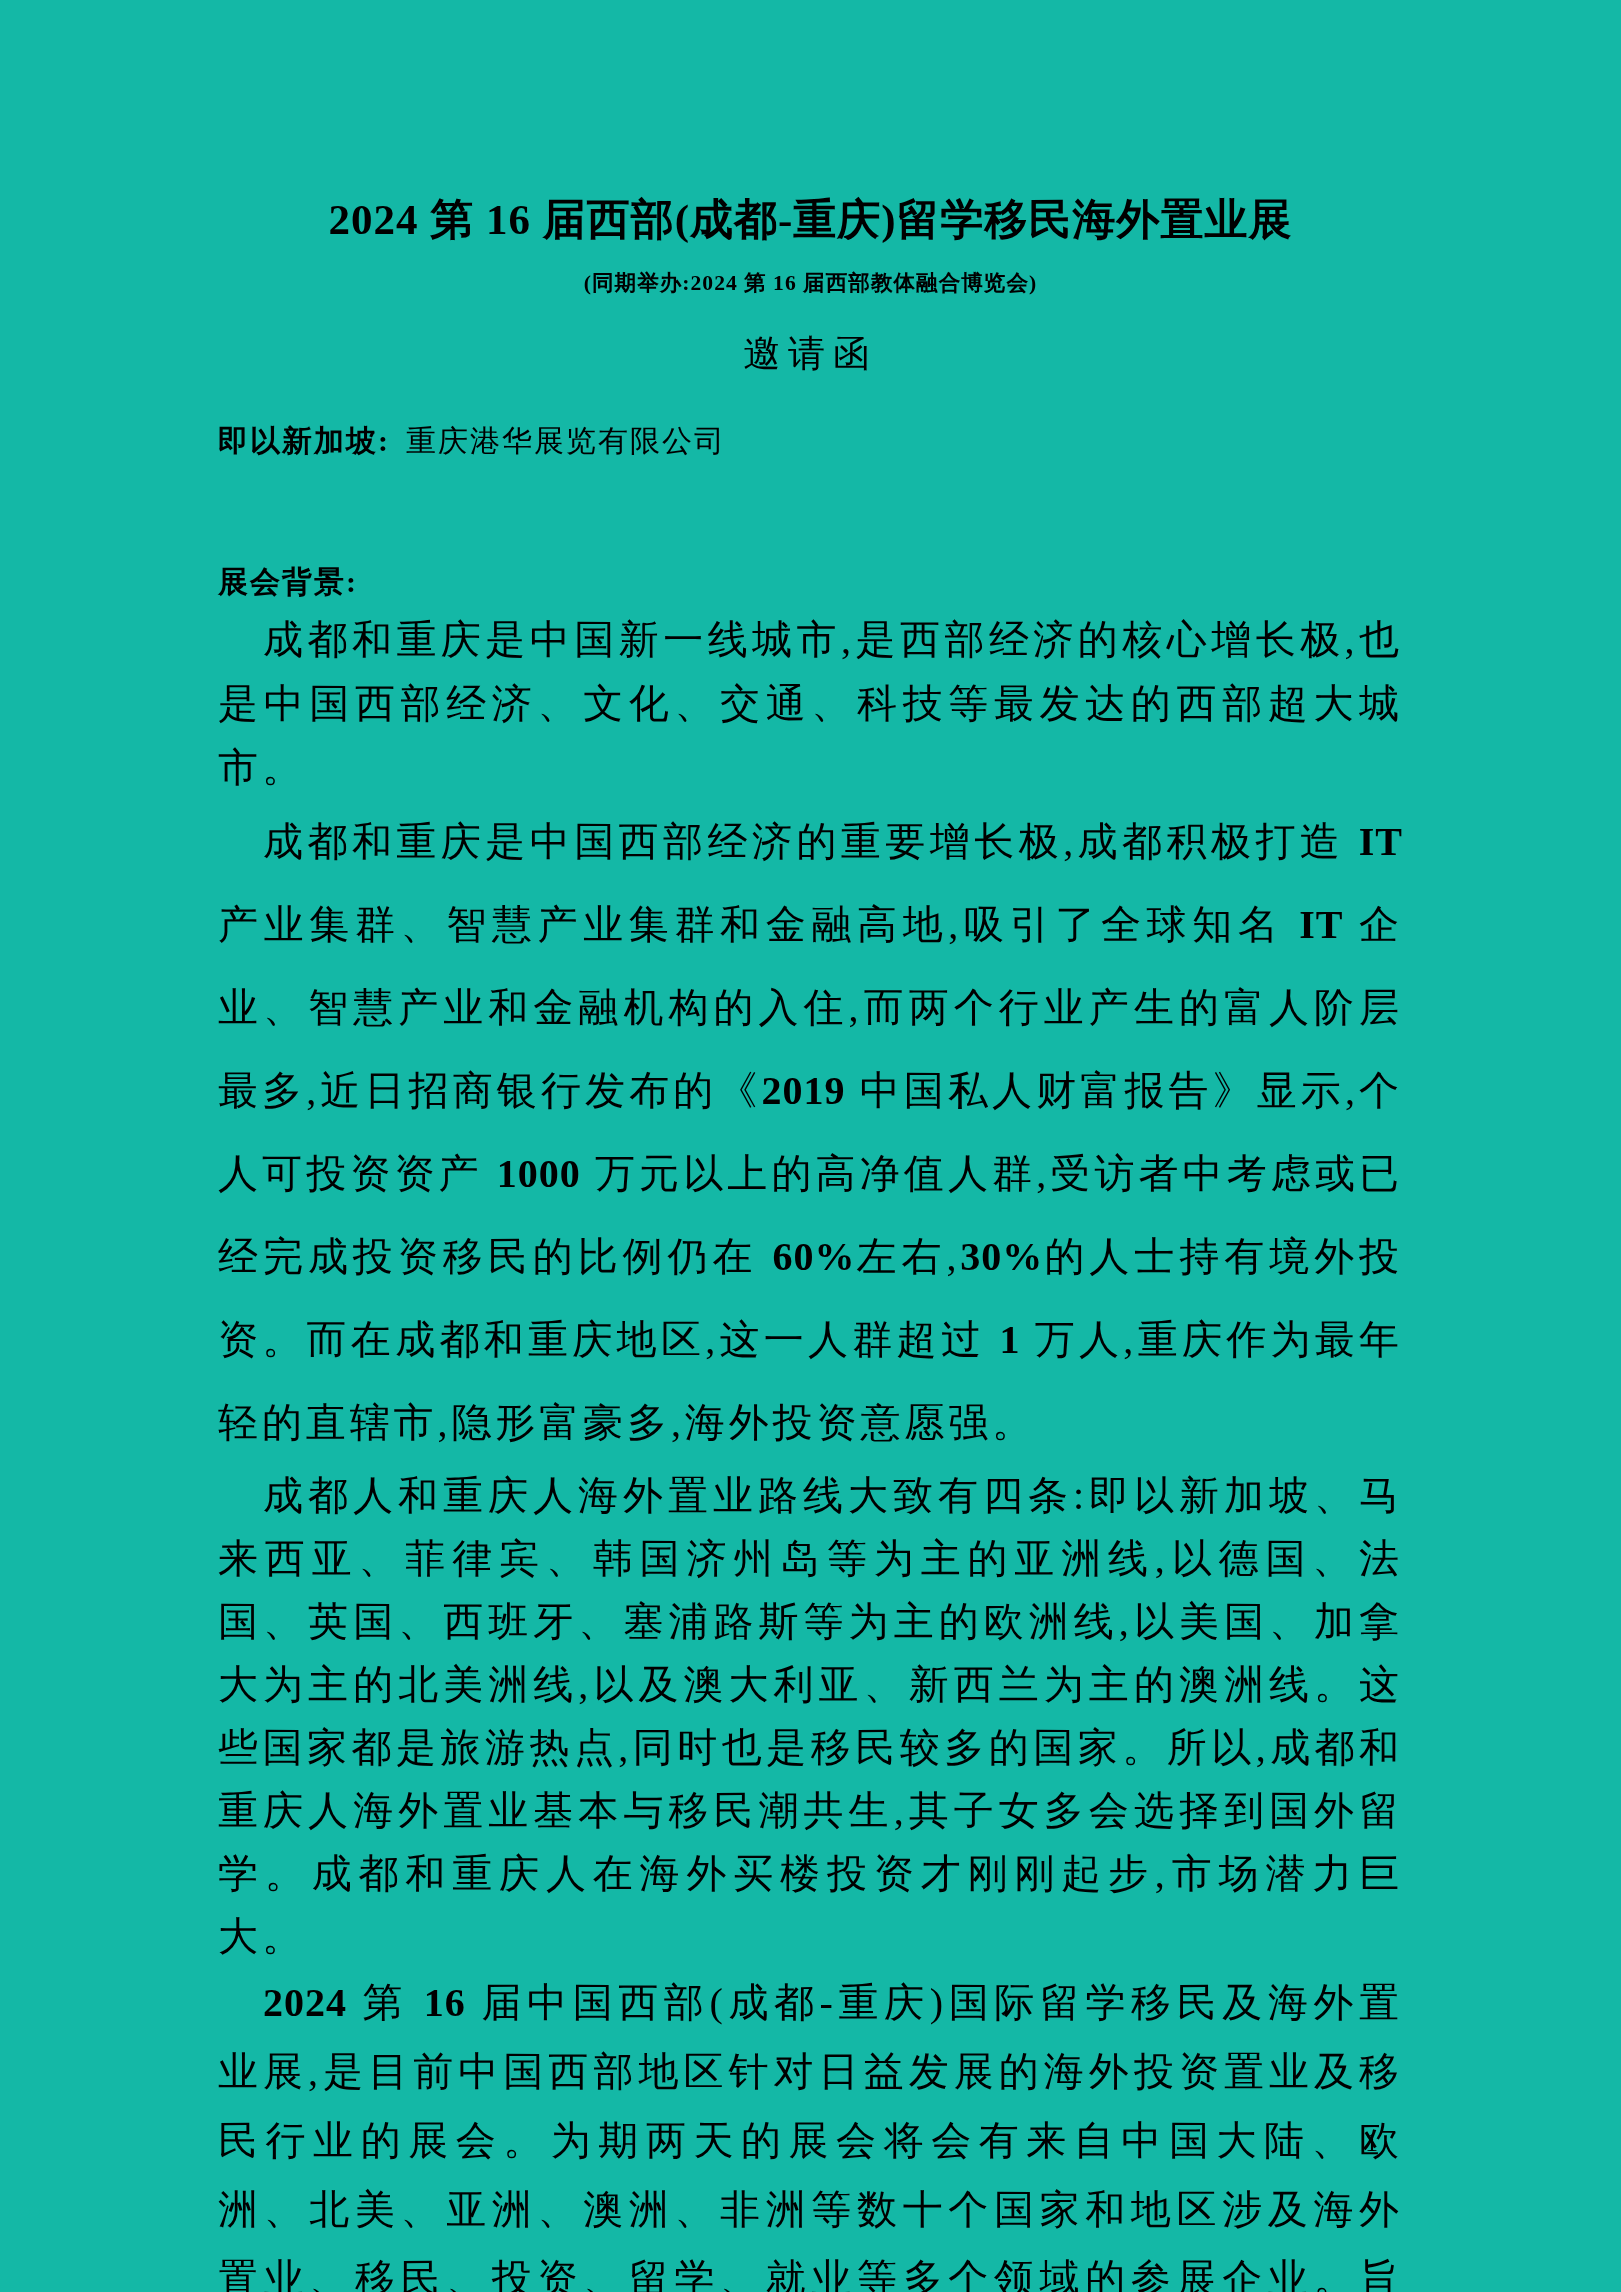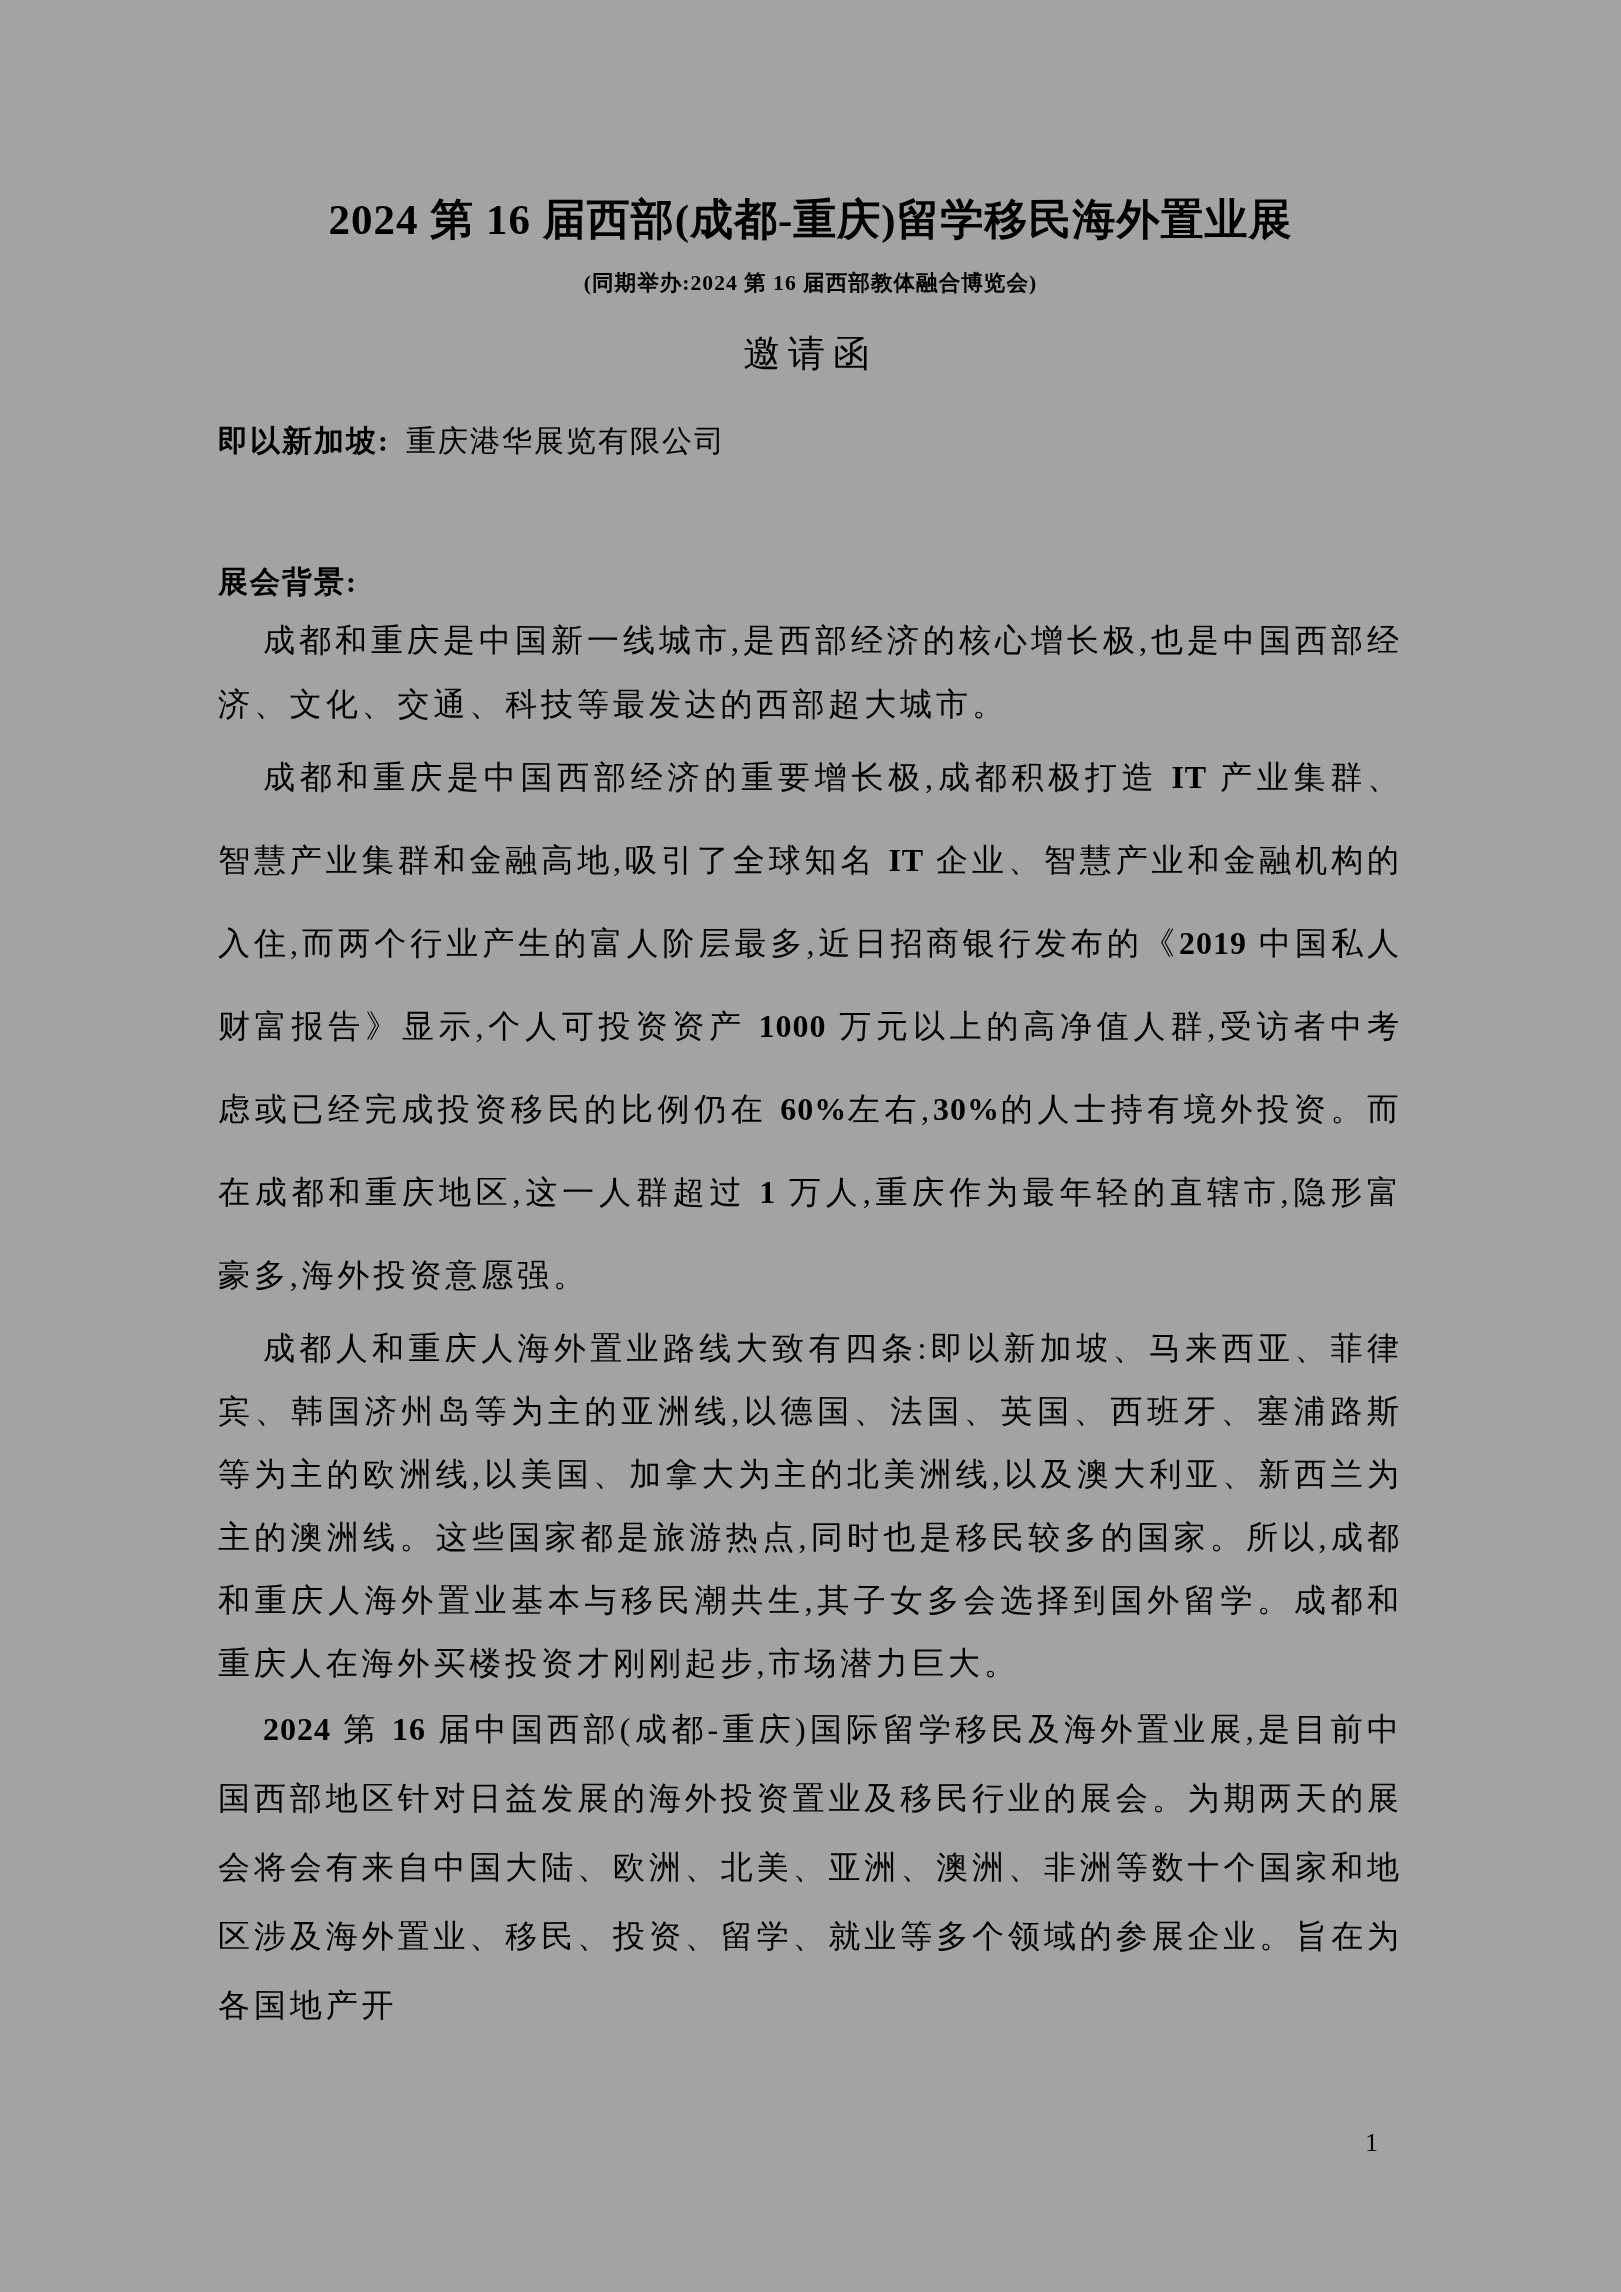--- a/index.html
+++ b/index.html
@@ -1,21 +1,21 @@
 <!DOCTYPE html>
 <html><head>
 <meta charset="utf-8">
 <style>
   html,body{margin:0;padding:0;background:#e8e8e8;}
   .page{
     position:relative;
     width:1621px;
     height:2293px;
     margin:0 auto;
-    background:#a3a3a3;
+    background:#14b8a6;
     font-family:"Liberation Serif","DejaVu Serif",serif;
     color:#000000;
     overflow:hidden;
   }
   .title{
     margin:0;
     padding-top:188px;
     text-align:center;
     font-size:43px;
     font-weight:700;
@@ -49,21 +49,21 @@
   .org-line.undertaker .org-value{margin-left:16px;}
   .section-heading{
     margin:98px 218px 0 218px;
     font-size:30px;
     font-weight:700;
     line-height:43px;
     letter-spacing:2px;
   }
   .para{
     margin:0 218px;
-    font-size:32px;
+    font-size:40px;
     letter-spacing:3.9px;
     text-align:justify;
     text-justify:inter-character;
   }
   .para-1{margin-top:5.9px;line-height:64px;text-indent:45px;}
   .para-2{line-height:83px;text-indent:45px;}
   .para-3{line-height:63px;text-indent:45px;}
   .para-4{line-height:69px;text-indent:45px;}
   .latin{font-weight:700;letter-spacing:1px;}
   .page-number{

